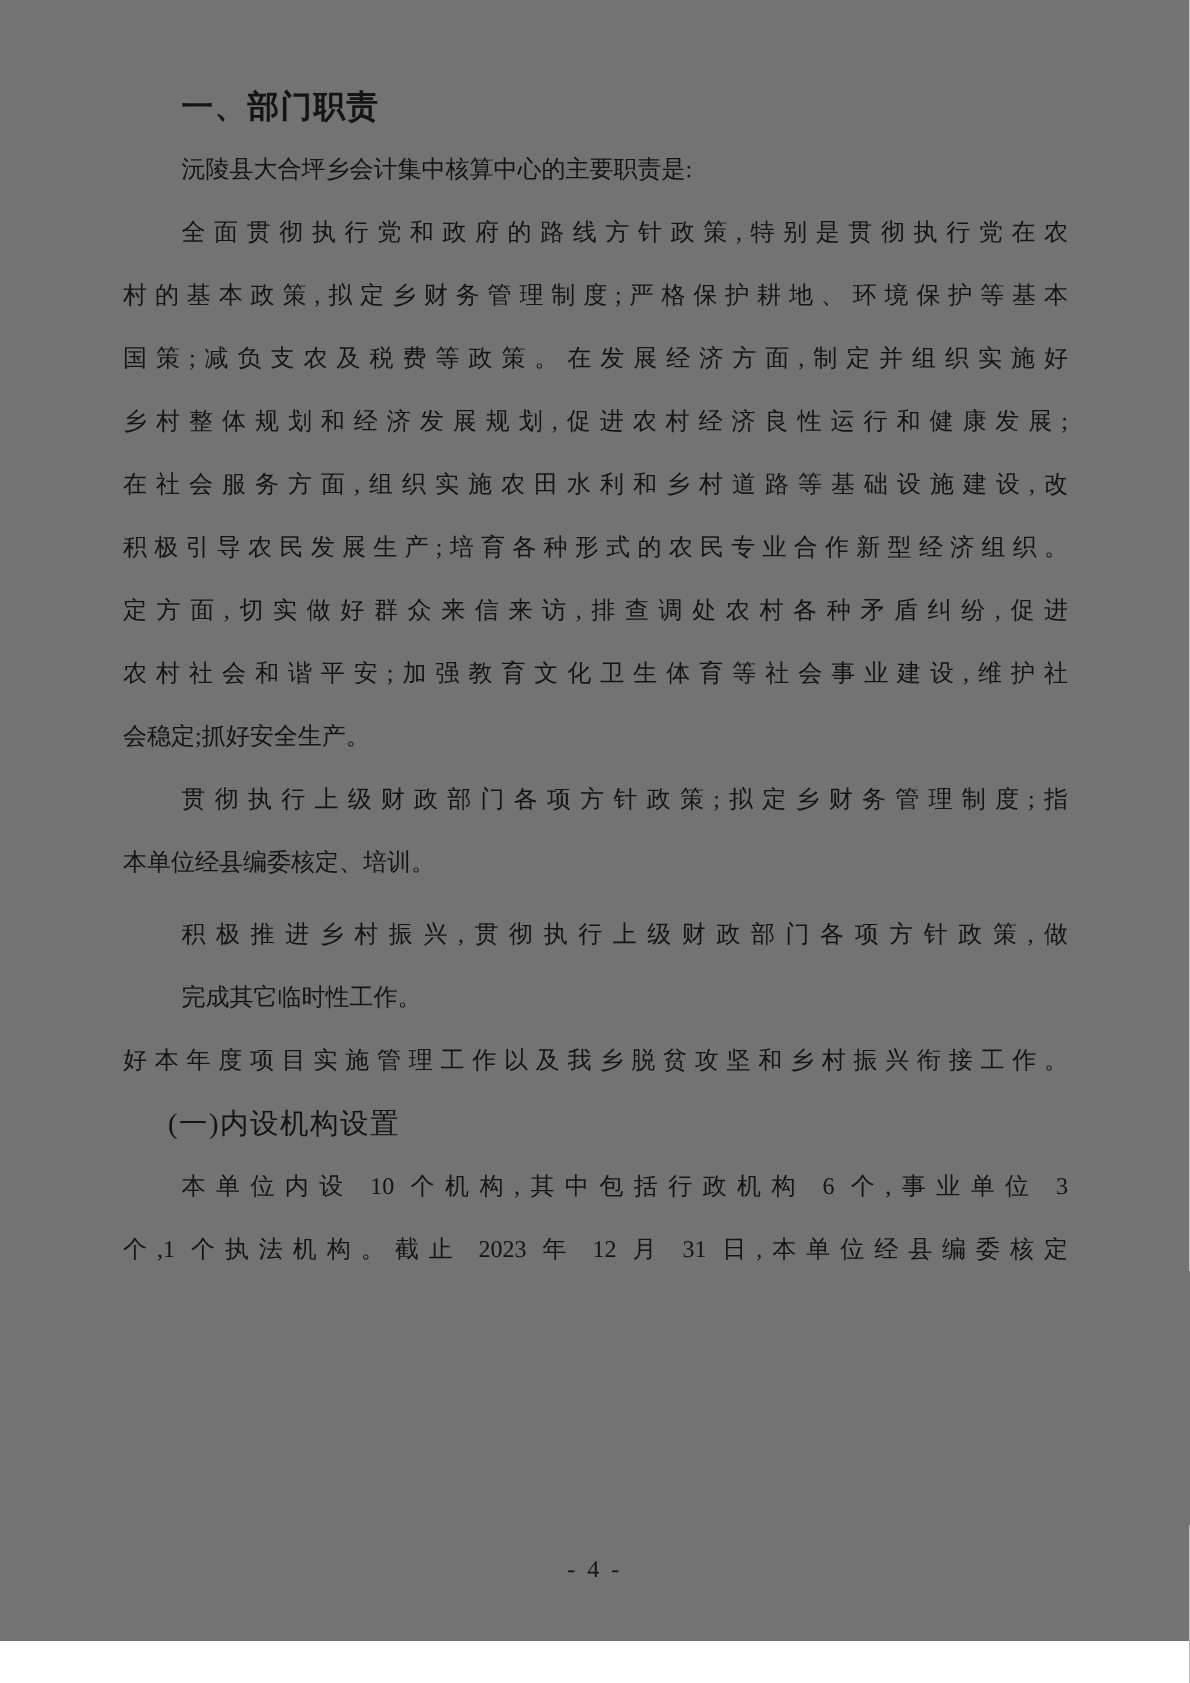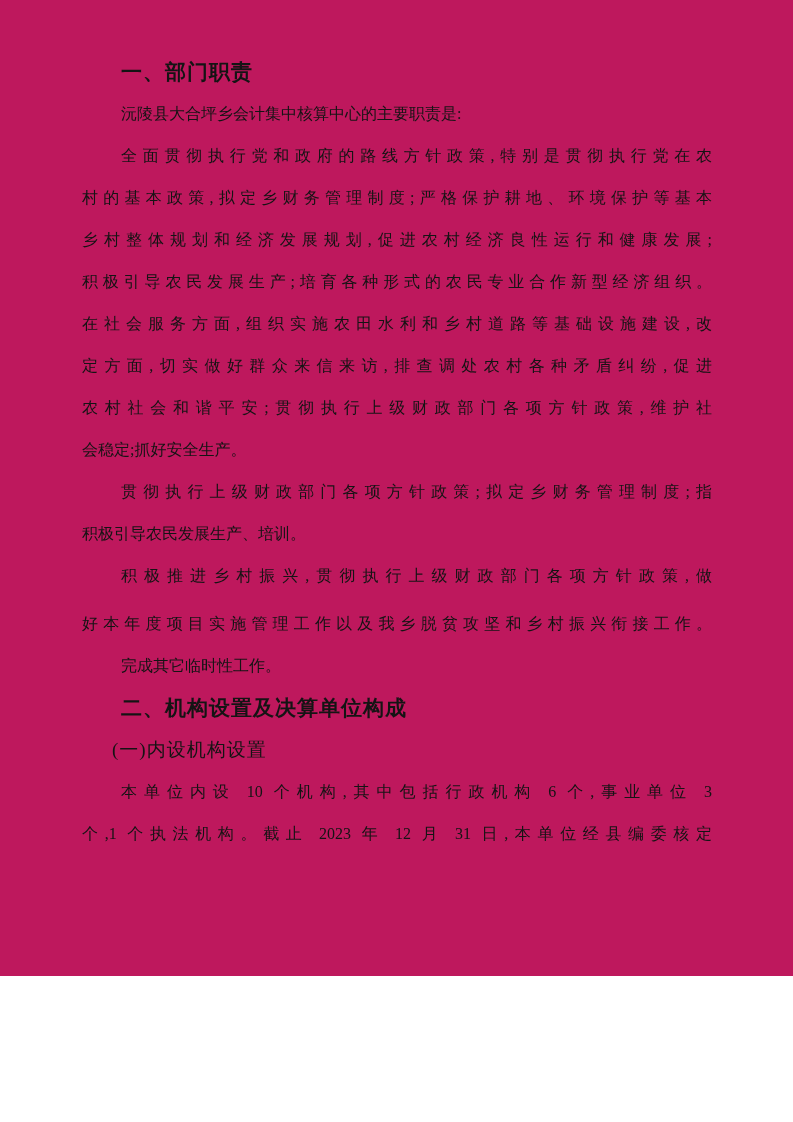--- a/index.html
+++ b/index.html
@@ -3,22 +3,22 @@
 <meta charset="utf-8">
 <style>
   html, body {
     margin: 0;
     padding: 0;
     background: #ffffff;
   }
   .page {
     position: relative;
     width: 793px;
-    height: 976px;
-    background: #be185d;
+    height: 1094px;
+    background: #737373;
     overflow: hidden;
     font-family: "Liberation Serif", "DejaVu Serif", serif;
     color: #141414;
   }
   .content {
     position: absolute;
     left: 82px;
     top: 51px;
     width: 630px;
   }
@@ -59,30 +59,30 @@
 </style>
 </head>
 <body>
 
 <div class="page">
   <div class="content" id="doc-content">
       <div class="line h1 indent">一、部门职责</div>
       <div class="line indent">沅陵县大合坪乡会计集中核算中心的主要职责是:</div>
       <div class="line indent justify">全面贯彻执行党和政府的路线方针政策,特别是贯彻执行党在农</div>
       <div class="line justify">村的基本政策,拟定乡财务管理制度;严格保护耕地、环境保护等基本</div>
+      <div class="line justify">国策;减负支农及税费等政策。在发展经济方面,制定并组织实施好</div>
       <div class="line justify">乡村整体规划和经济发展规划,促进农村经济良性运行和健康发展;</div>
+      <div class="line justify">在社会服务方面,组织实施农田水利和乡村道路等基础设施建设,改</div>
       <div class="line justify">积极引导农民发展生产;培育各种形式的农民专业合作新型经济组织。</div>
-      <div class="line justify">在社会服务方面,组织实施农田水利和乡村道路等基础设施建设,改</div>
       <div class="line justify">定方面,切实做好群众来信来访,排查调处农村各种矛盾纠纷,促进</div>
-      <div class="line justify">农村社会和谐平安;贯彻执行上级财政部门各项方针政策,维护社</div>
+      <div class="line justify">农村社会和谐平安;加强教育文化卫生体育等社会事业建设,维护社</div>
       <div class="line">会稳定;抓好安全生产。</div>
       <div class="line indent justify">贯彻执行上级财政部门各项方针政策;拟定乡财务管理制度;指</div>
-      <div class="line">积极引导农民发展生产、培训。</div>
+      <div class="line">本单位经县编委核定、培训。</div>
       <div class="line indent justify">积极推进乡村振兴,贯彻执行上级财政部门各项方针政策,做</div>
+      <div class="line indent">完成其它临时性工作。</div>
       <div class="line justify">好本年度项目实施管理工作以及我乡脱贫攻坚和乡村振兴衔接工作。</div>
-      <div class="line indent">完成其它临时性工作。</div>
-      <div class="line h1 indent">二、机构设置及决算单位构成</div>
       <div class="line sub subindent">(一)内设机构设置</div>
       <div class="line indent justify">本单位内设 10 个机构,其中包括行政机构 6 个,事业单位 3</div>
       <div class="line justify">个,1 个执法机构。截止 2023 年 12 月 31 日,本单位经县编委核定</div>
     </div>
   <div class="footer">- 4 -</div>
 </div>
 
 </body></html>

